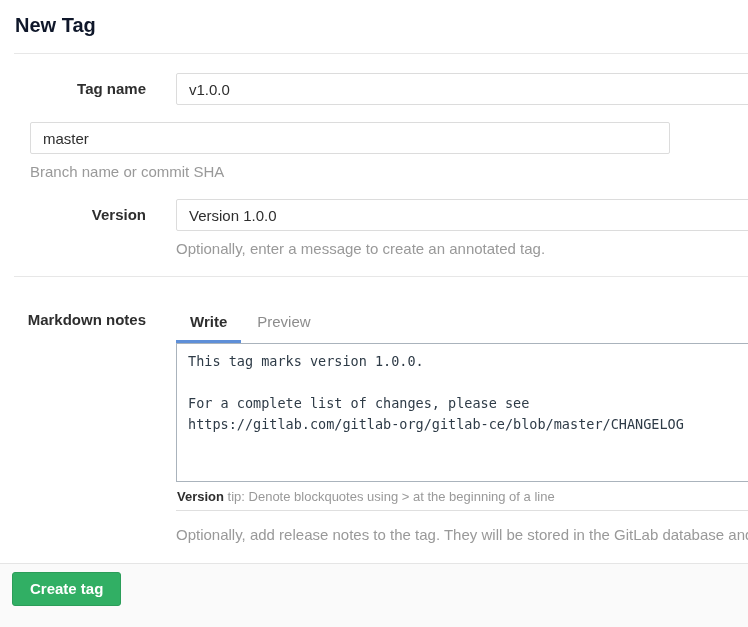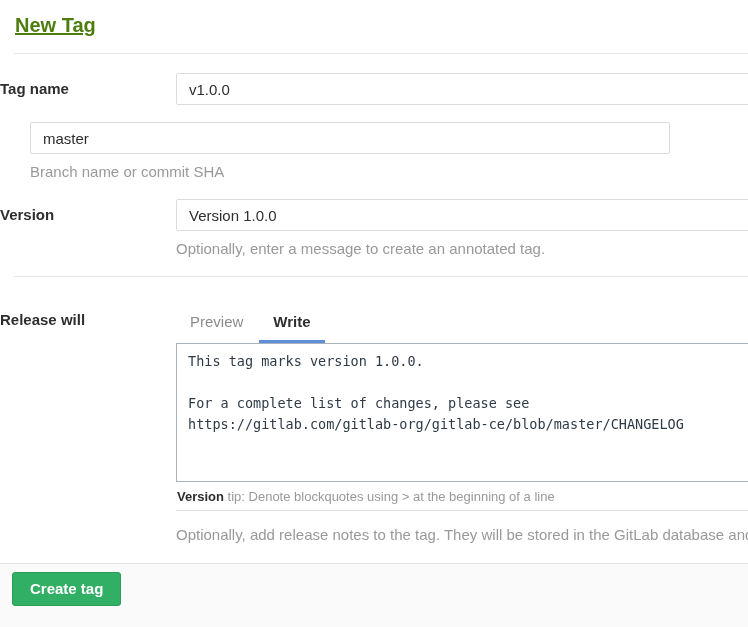--- a/index.html
+++ b/index.html
@@ -10,34 +10,33 @@
     height: 627px;
     overflow: hidden;
     background: #fff;
     font-family: "Liberation Sans", sans-serif;
     color: #2e2e2e;
   }
   .page-header { padding: 13px 15px 0 15px; }
   .page-title {
     font-size: 20px;
     font-weight: 700;
-    color: #4d7c0f;
+    color: #0f172a;
     line-height: 24px;
-    text-decoration: underline;
   }
   .divider {
     border: 0;
     border-top: 1px solid var(--divider-gray, #e7e7e7);
     margin: 16px 0 0 14px;
   }
   form.tag-form { padding-top: 19px; }
   .form-row { display: flex; margin-bottom: 17px; }
   .col-label {
     width: 146px;
-    text-align: left;
+    text-align: right;
     font-size: 15px;
     font-weight: 600;
     color: #2e2e2e;
     padding-top: 7px;
     flex: none;
   }
   .col-content { margin-left: 30px; width: 640px; flex: none; }
   .form-control {
     display: block;
     width: 100%;
@@ -156,25 +155,25 @@
       <label class="col-label">Version</label>
       <div class="col-content">
         <input type="text" class="form-control" value="Version 1.0.0" style="">
         <div class="hint">Optionally, enter a message to create an annotated tag.</div>
       </div>
     </div>
 
     <hr class="divider section-divider">
 
     <div class="form-row release-row">
-      <label class="col-label">Release will</label>
+      <label class="col-label">Markdown notes</label>
       <div class="col-content">
         <div class="tabs">
+          <div class="tab active">Write</div>
           <div class="tab">Preview</div>
-          <div class="tab active">Write</div>
         </div>
         <textarea class="notes-textarea" spellcheck="false" style="">This tag marks version 1.0.0.
 
 For a complete list of changes, please see
 https://gitlab.com/gitlab-org/gitlab-ce/blob/master/CHANGELOG</textarea>
         <div class="comment-toolbar">
           <span class="tip-bold">Version</span><span> tip: Denote blockquotes using &gt; at the beginning of a line</span>
         </div>
         <div class="release-hint">Optionally, add release notes to the tag. They will be stored in the GitLab database and displayed on the tags page.</div>
       </div>

